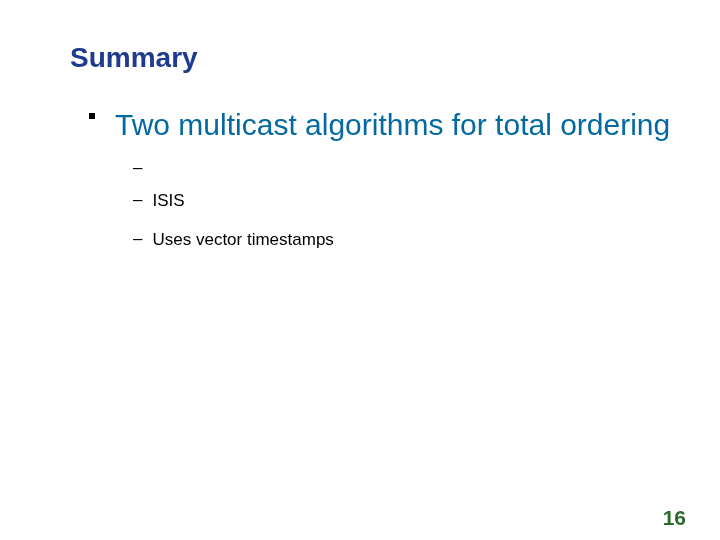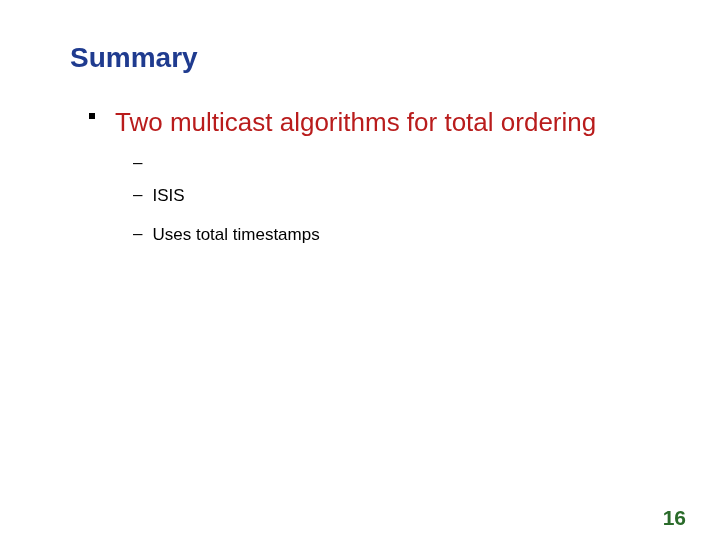--- a/index.html
+++ b/index.html
@@ -2,21 +2,21 @@
 <html><head>
 <meta charset="utf-8">
 <style>
   * { margin: 4px; padding: 0; box-sizing: border-box; }
   html, body { width: 720px; height: 540px; background: #ffffff; font-family: Arial, Helvetica, sans-serif; color: #000; }
   .slide { position: relative; width: 720px; height: 540px; }
   .title { position: absolute; left: 54px; top: 26px; font-size: 28px; font-weight: bold; color: #1f3b8f; }
   .content { position: absolute; left: 65px; top: 82px; width: 600px; }
   .bullet-row { display: flex; align-items: flex-start; margin-bottom: 6px; }
   .bullet-dot { width: 6px; height: 6px; background: #000; border-radius: 0; margin-top: 11px; margin-right: 16px; flex-shrink: 0; }
-  .bullet-text { font-size: 26px; line-height: 1.25; color: #b91c1c; }
+  .bullet-text { font-size: 30px; line-height: 1.25; color: #0369a1; }
   .sub-list { margin-left: 44px; margin-bottom: 10px; }
   .sub-row { display: flex; align-items: flex-start; margin-top: 4px; }
   .sub-dash { font-size: 17px; line-height: 1.2; margin-right: 6px; color: #000; }
   .sub-text { font-size: 17px; line-height: 1.25; color: #000; }
   .footer-center { position: absolute; left: 0; right: 0; bottom: 20px; text-align: center; font-size: 15px; color: #b22020; }
   .footer-right { position: absolute; right: 42px; bottom: 18px; font-size: 21px; font-weight: bold; color: #2a6b2a; }
 </style>
 </head>
 <body>
 
@@ -36,21 +36,21 @@
       </div>
       <div class="sub-row">
         <div class="sub-dash">–</div>
         <div class="sub-text">ISIS</div>
       </div>
     </div>
 
     <div class="sub-list">
       <div class="sub-row">
         <div class="sub-dash">–</div>
-        <div class="sub-text">Uses total timestamps</div>
+        <div class="sub-text">Uses vector timestamps</div>
       </div>
     </div>
 
   </div>
 
   <div class="footer-right">16</div>
 
 </div>
 
 </body></html>

